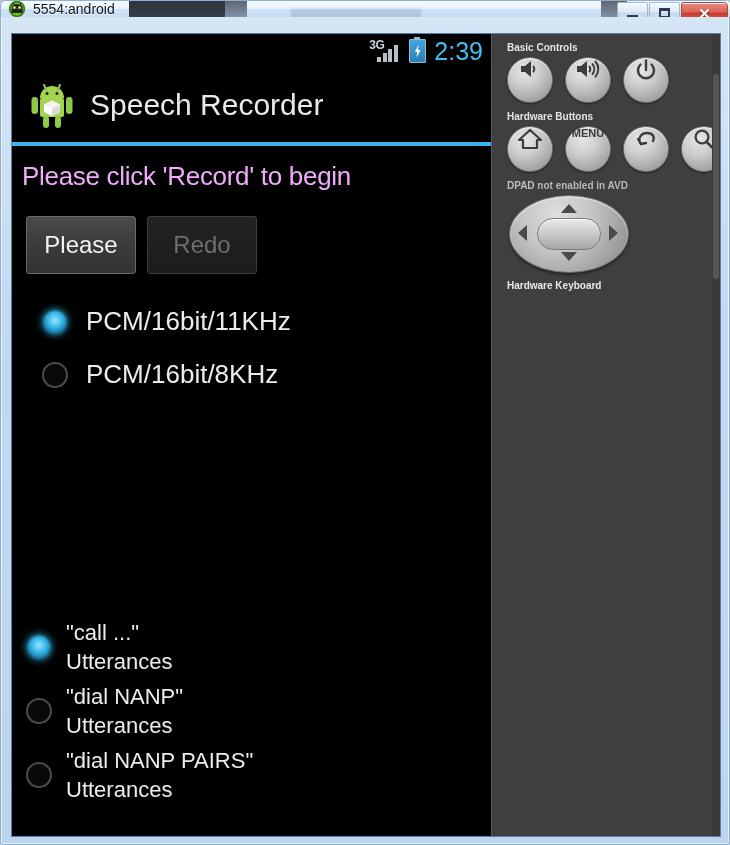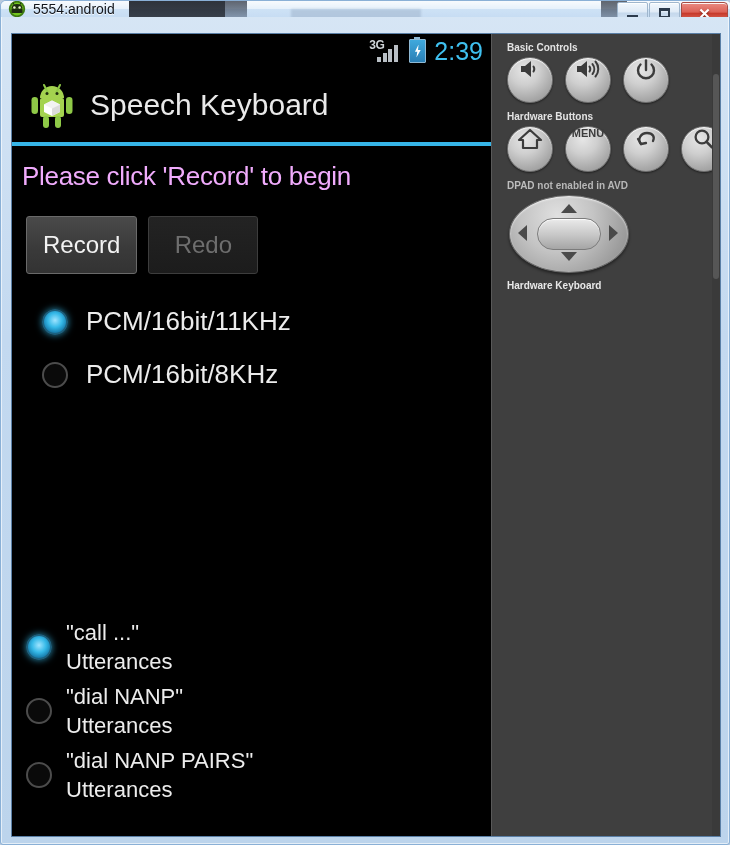--- a/index.html
+++ b/index.html
@@ -471,29 +471,29 @@
             <rect x="25" y="35" width="6" height="12" rx="3" fill="#8fc947"></rect>
             <line x1="14" y1="4" x2="17.5" y2="11" stroke="#8fc947" stroke-width="2" stroke-linecap="round"></line>
             <line x1="30" y1="4" x2="26.5" y2="11" stroke="#8fc947" stroke-width="2" stroke-linecap="round"></line>
             <circle cx="17" cy="12.5" r="1.5" fill="#20300f"></circle>
             <circle cx="27" cy="12.5" r="1.5" fill="#20300f"></circle>
             <path d="M22 19.5 L30 23.5 L30 31 L22 35 L14 31 L14 23.5 Z" fill="#ffffff"></path>
             <path d="M22 19.5 L30 23.5 L22 27.5 L14 23.5 Z" fill="#f2f2f2"></path>
             <path d="M22 27.5 L30 23.5 L30 31 L22 35 Z" fill="#dcdcdc"></path>
           </svg>
         </span>
-        <span class="app-title">Speech Keyboard</span>
+        <span class="app-title">Speech Recorder</span>
       </div>
       <div class="accent-line"></div>
 
       <div class="content">
         <div class="headline">Please click 'Record' to begin</div>
 
         <div class="button-row">
-          <div class="btn enabled">Record</div>
+          <div class="btn enabled">Please</div>
           <div class="btn disabled">Redo</div>
         </div>
 
         <div class="radio-group-a">
           <div class="radio-row">
             <span class="radio on"></span>
             <span class="radio-label">PCM/16bit/11KHz</span>
           </div>
           <div class="radio-row">
             <span class="radio"></span>

